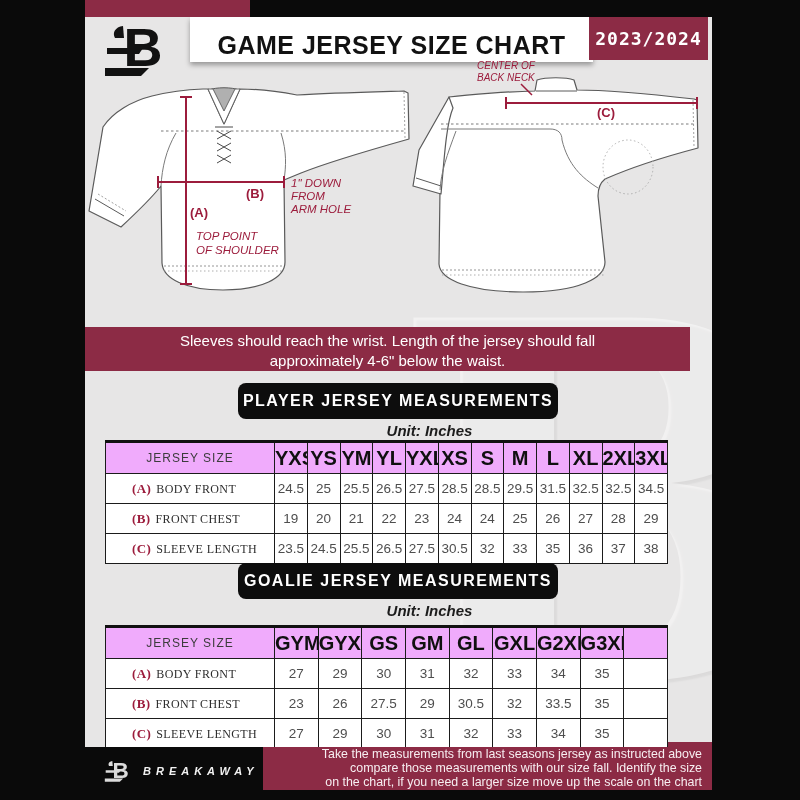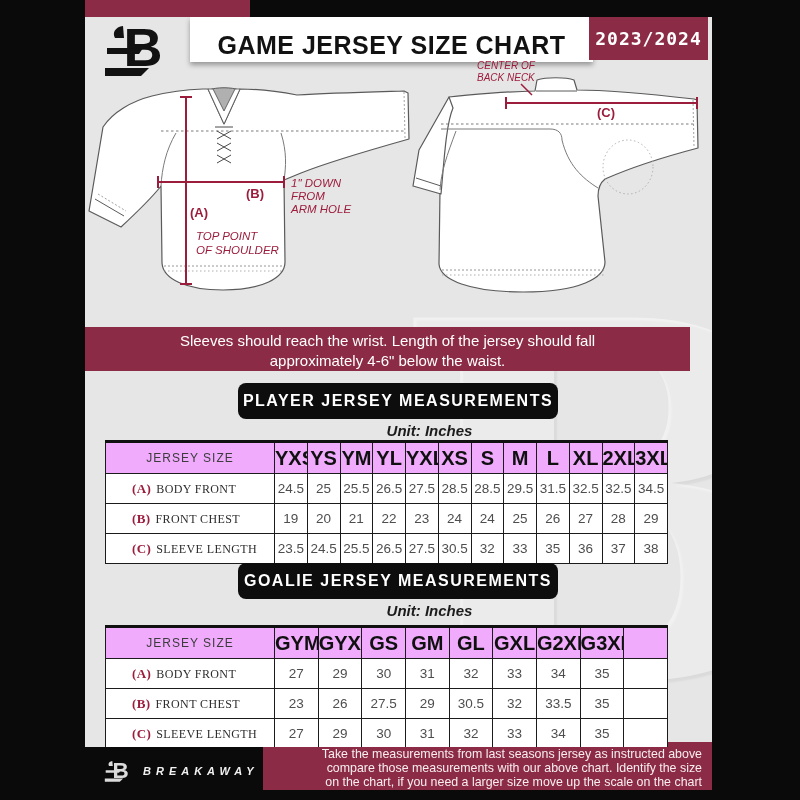--- a/index.html
+++ b/index.html
@@ -314,17 +314,17 @@
         <path d="M20 8 C12 9 9 15 12 20 L21 20 Z"></path>
         <path d="M4 30 L40 30 L36 36 L4 36 Z"></path>
         <path d="M2 50 L46 50 L38 58 L2 58 Z"></path>
       </g>
     </svg>
     <span class="footer-brand">BREAKAWAY</span>
   </div>
 
   <div class="footer-note">
     <div>Take the measurements from last seasons jersey as instructed above</div>
-    <div>compare those measurements  with our above chart. Identify the size</div>
+    <div>compare those measurements  with our size fall. Identify the size</div>
     <div>on the chart, if you need a larger size move up the scale on the chart</div>
   </div>
 
 </div>
 
 </body></html>

